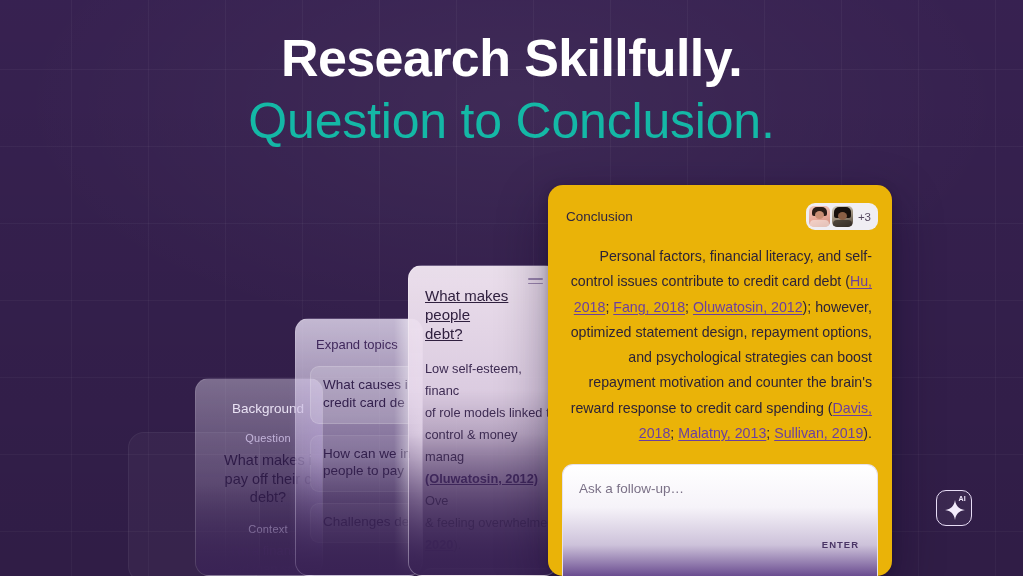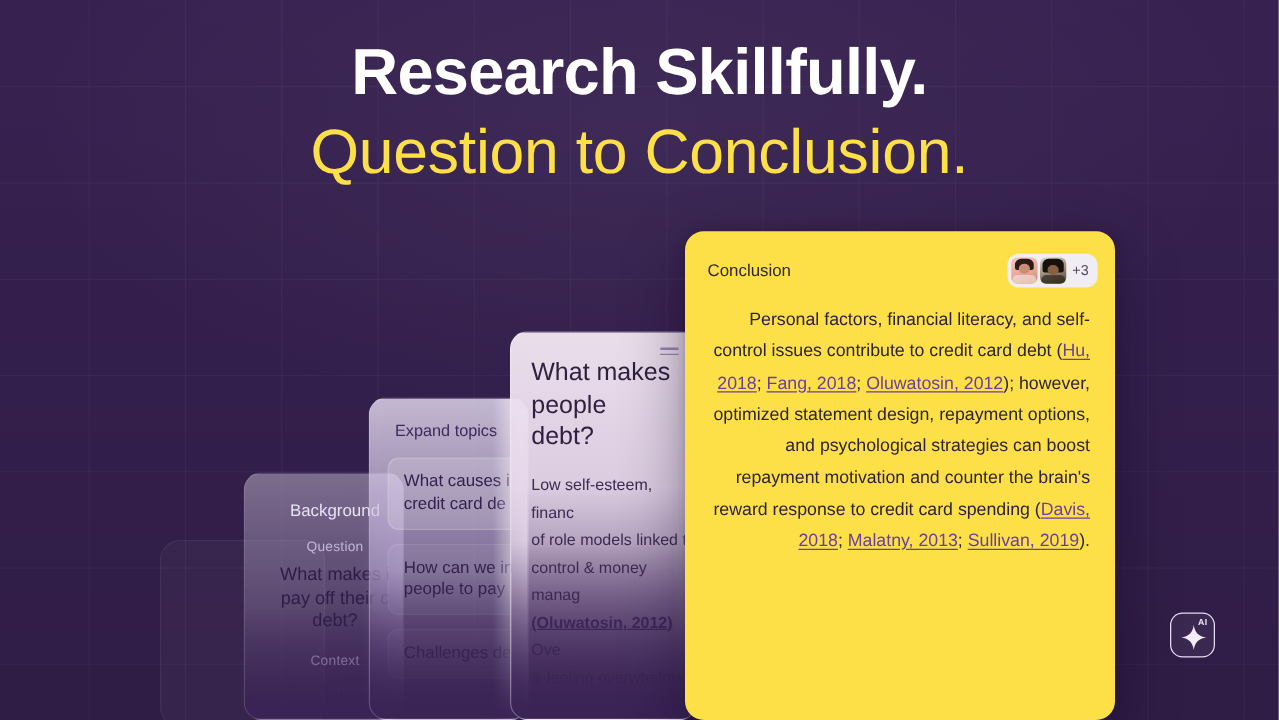--- a/index.html
+++ b/index.html
@@ -53,21 +53,21 @@
     font-size: 52px;
     font-weight: 700;
     letter-spacing: -0.6px;
     line-height: 1.18;
   }
   #headline .line2 {
     font-size: 50px;
     font-weight: 300;
     letter-spacing: -0.2px;
     line-height: 1.28;
-    color: #fde047;
+    color: #14b8a6;
   }
 
   
   .card {
     position: absolute;
     border-radius: 14px;
     overflow: hidden;
   }
   .card .fade {
     position: absolute;
@@ -160,22 +160,23 @@
   }
   #card-question .handle {
     position: absolute; right: 14px; top: 12px;
     width: 15px; height: 8px;
   }
   #card-question .handle i {
     display: block; height: 1.5px; background: #9a86ae; margin-bottom: 3px; border-radius: 1px;
   }
   #card-question .pad { padding: 20px 0 0 16px; }
   #card-question .qtitle {
-    font-size: 20px; color: #30203f; line-height: 1.28; margin-bottom: 14px;
+    font-size: 15px; color: #30203f; line-height: 1.28; margin-bottom: 14px;
     white-space: pre-line;
+    text-decoration: underline;
   }
   #card-question .qbody {
     font-size: 12.8px; color: #3d2b52; line-height: 1.72; white-space: pre-line;
   }
   #card-question .qbody .cite {
     color: #40285c; font-weight: 600; text-decoration: underline;
   }
   #card-question .subcard {
     margin: 12px -4px 0 -4px;
     width: 150px;
@@ -191,21 +192,21 @@
   }
   #card-question .rfade {
     width: 12%;
     background: linear-gradient(to right, rgba(255,255,255,0) 0%, rgba(255,255,255,0.35) 100%);
   }
 
   
   #card-conclusion {
     left: 548px; top: 185px;
     width: 344px; height: 391px;
-    background: #fde047;
+    background: #eab308;
     border-radius: 15px;
     box-shadow: 0 18px 50px rgba(20,8,40,0.42), 0 2px 10px rgba(20,8,40,0.25);
     z-index: 5;
   }
   #conclusion-header {
     display: flex;
     align-items: center;
     justify-content: space-between;
     padding: 18px 14px 0 18px;
   }
@@ -388,20 +389,24 @@
           <span class="hair"></span>
             <span class="face"></span>
             <span class="body"></span>
         </span>
         <span id="avatar-count">+3</span>
       </div>
     </div>
 
     <div id="conclusion-body"><span>Personal factors, financial literacy, and self-control issues contribute to credit card debt (</span><span class="cite">Hu, 2018</span><span>; </span><span class="cite">Fang, 2018</span><span>; </span><span class="cite">Oluwatosin, 2012</span><span>); however, optimized statement design, repayment options, and psychological strategies can boost repayment motivation and counter the brain's reward response to credit card spending (</span><span class="cite">Davis, 2018</span><span>; </span><span class="cite">Malatny, 2013</span><span>; </span><span class="cite">Sullivan, 2019</span><span>).</span></div>
 
+    <div id="followup">
+      <div class="ph">Ask a follow-up…</div>
+      <div class="enter">ENTER</div>
+    </div>
 
   </div>
 
   <div id="ai-button">
     <svg width="24" height="24" viewBox="0 0 24 24">
       <path d="M12 2 C12.9 8.1 15.9 11.1 22 12 C15.9 12.9 12.9 15.9 12 22 C11.1 15.9 8.1 12.9 2 12 C8.1 11.1 11.1 8.1 12 2 Z" fill="#f4ecfd"></path>
     </svg>
     <span class="ailbl">AI</span>
   </div>
 

